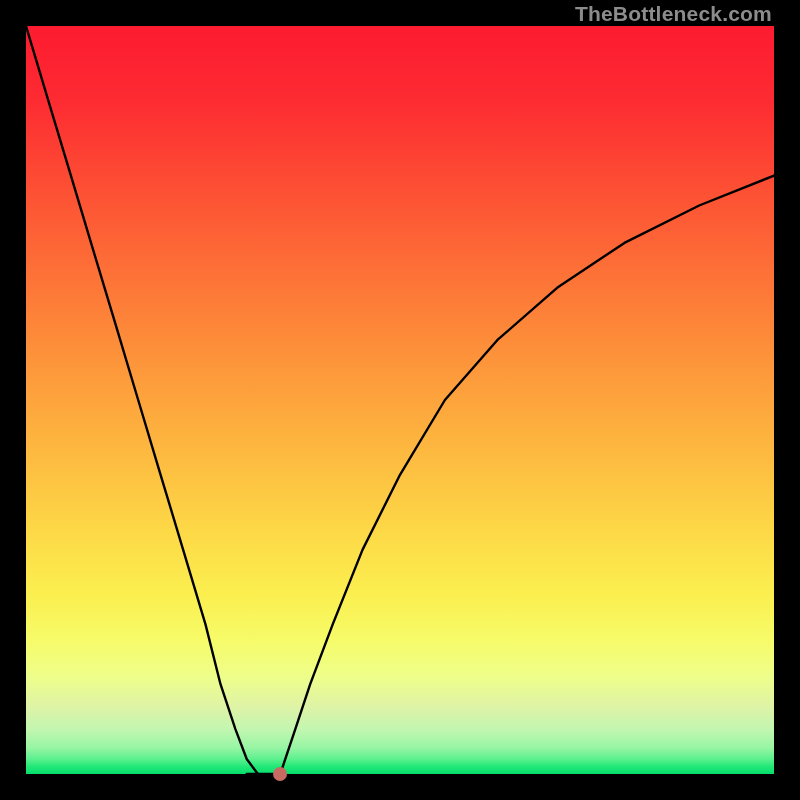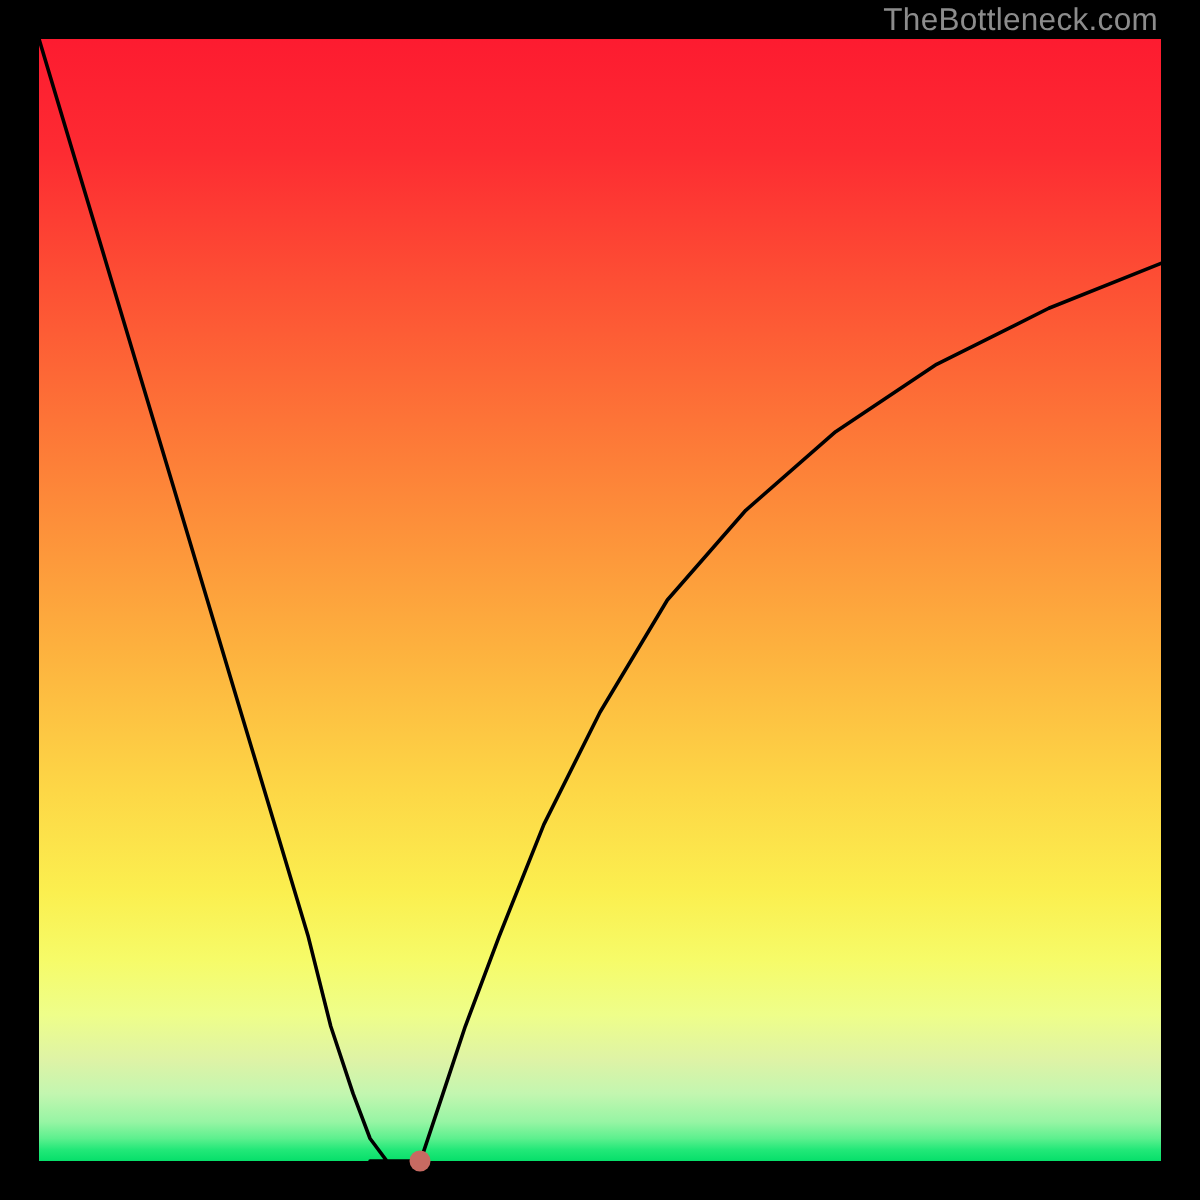--- a/index.html
+++ b/index.html
@@ -41,21 +41,21 @@
       #5cf08e 98%,
       #22e878 99%,
       #06df6a 100%);
   }
   .watermark {
     position: absolute;
     top: 2px;
     right: 28px;
     color: #8c8c8c;
     font-size: 21px;
-    font-weight: 400;
+    font-weight: 700;
     letter-spacing: 0.2px;
     user-select: none;
   }
   svg.curve {
     position: absolute;
     top: 0;
     left: 0;
     width: 748px;
     height: 748px;
   }

